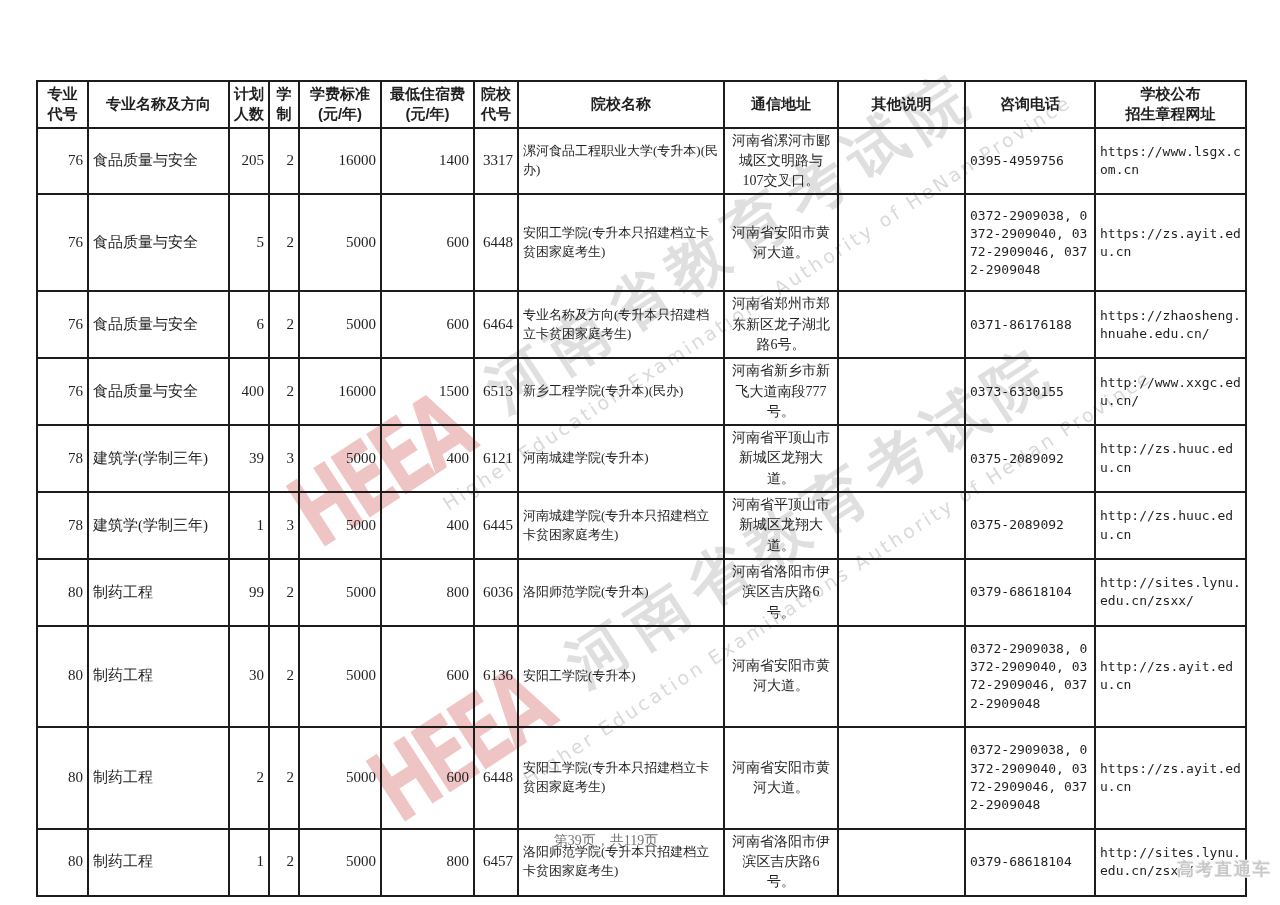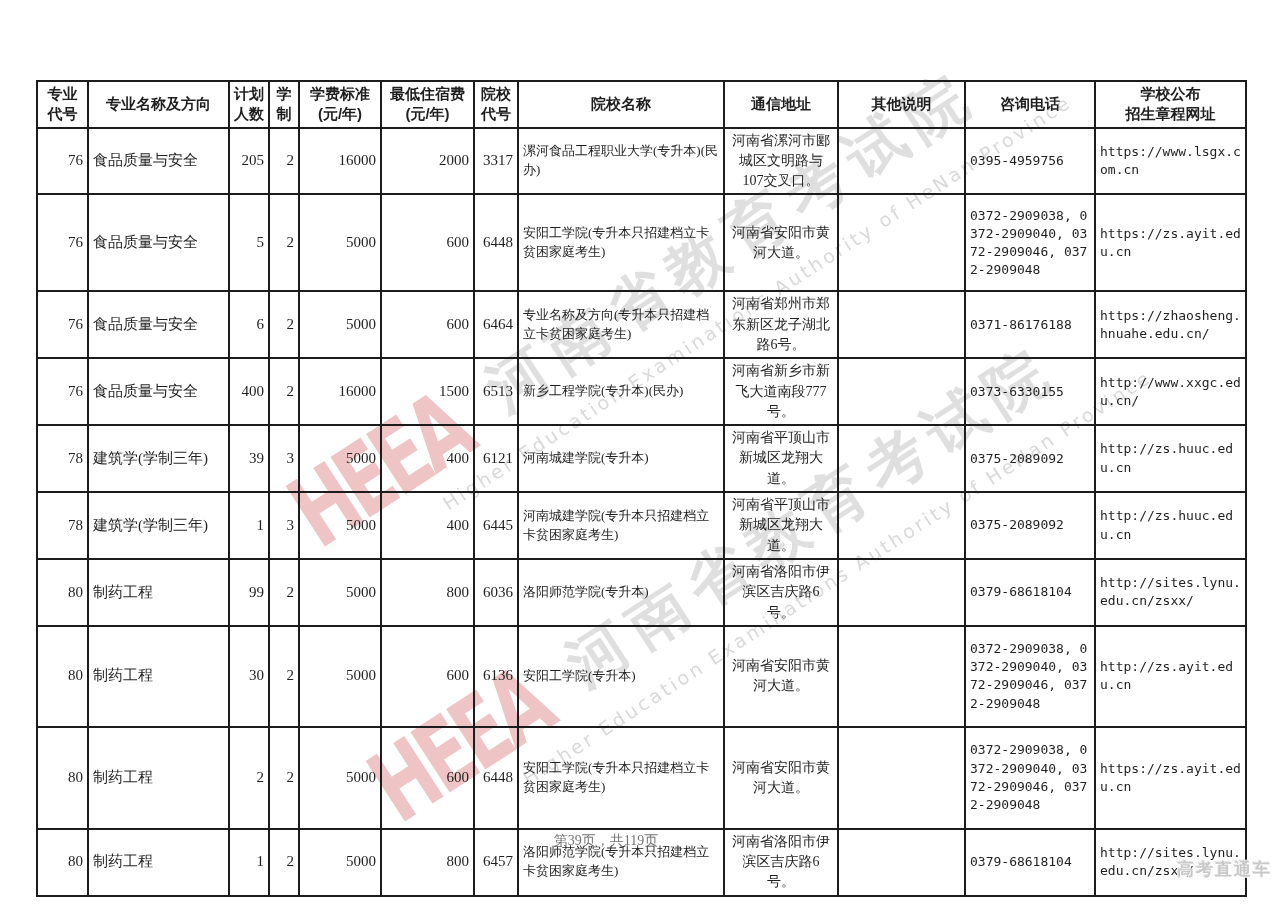--- a/index.html
+++ b/index.html
@@ -164,21 +164,21 @@
 招生章程网址</th>
       </tr>
     </thead>
     <tbody>
       <tr style="height: 65px;">
         <td class="c">76</td>
         <td>食品质量与安全</td>
         <td class="c">205</td>
         <td class="c">2</td>
         <td class="c">16000</td>
-        <td class="c">2000</td>
+        <td class="c">1400</td>
         <td class="c">3317</td>
         <td class="inst">漯河食品工程职业大学(专升本)(民办)</td>
         <td class="addr">河南省漯河市郾城区文明路与107交叉口。</td>
         <td></td>
         <td class="mono">0395-4959756</td>
         <td class="mono">https://www.lsgx.com.cn</td>
       </tr>
       <tr style="height: 97px;">
         <td class="c">76</td>
         <td>食品质量与安全</td>

